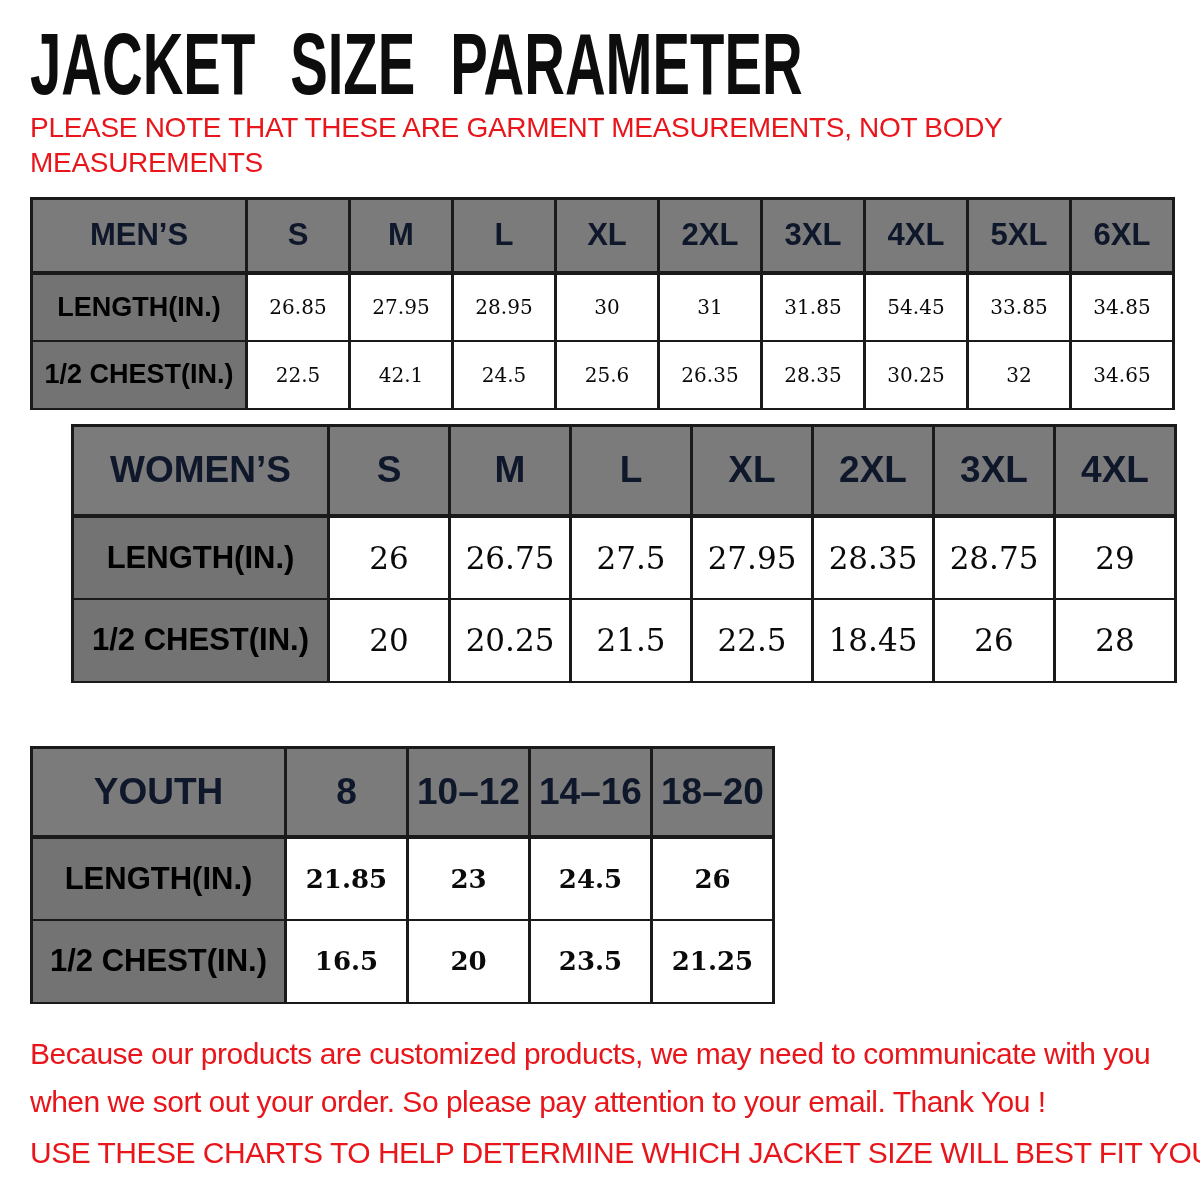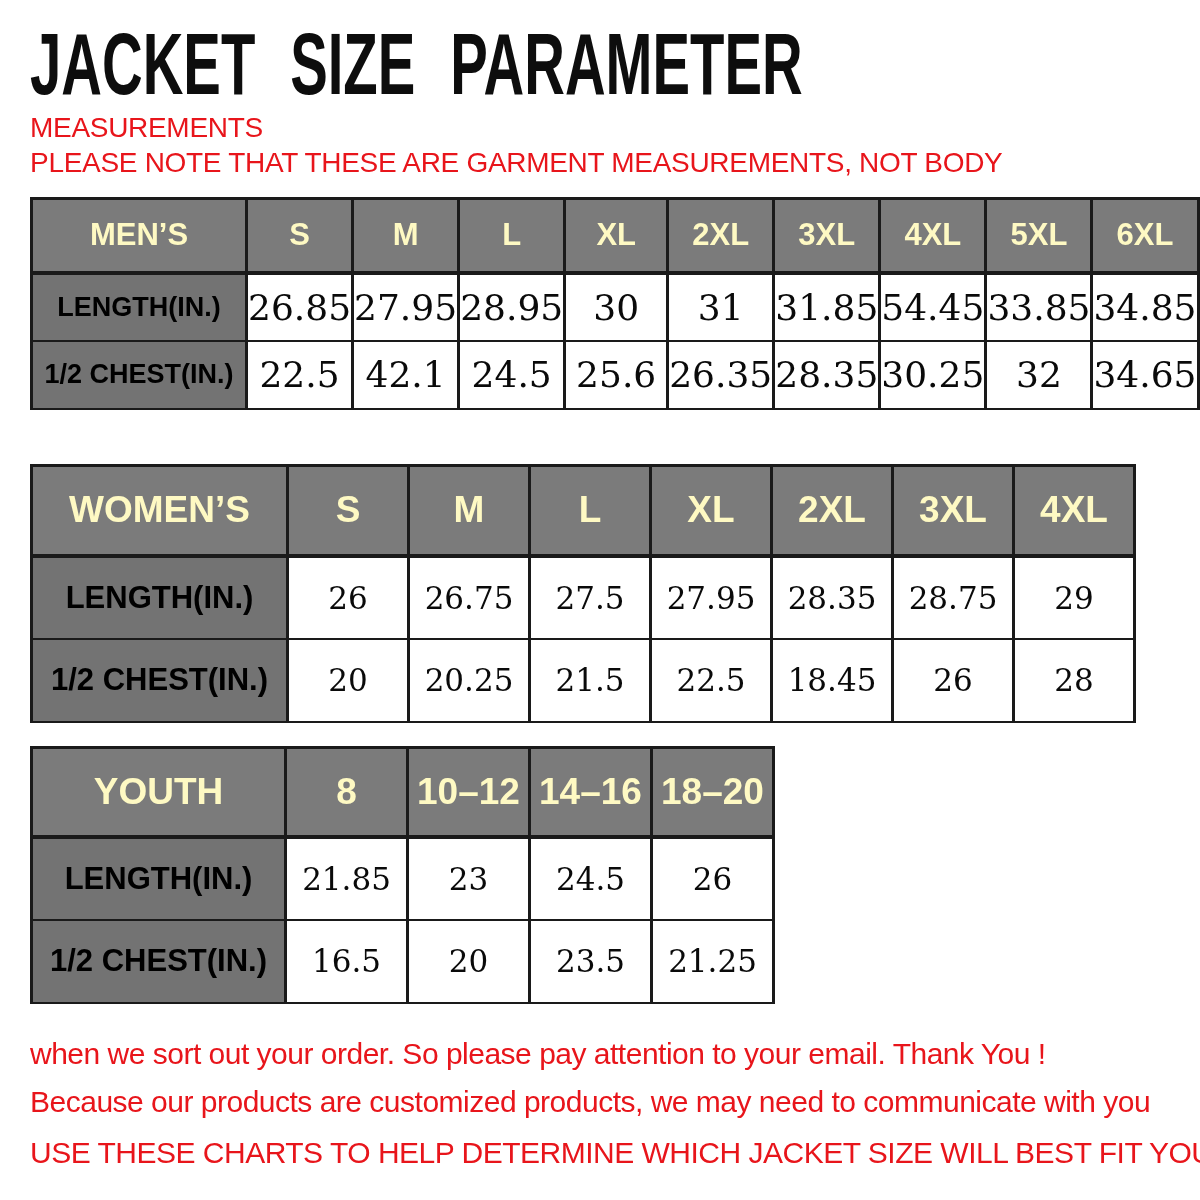--- a/index.html
+++ b/index.html
@@ -38,49 +38,49 @@
     table-layout:fixed;
     background:#fff;
   }
   .size-table th,.size-table td{
     border:3px solid var(--border-dark,#1a1a1a);
     text-align:center;vertical-align:middle;
     padding:0;overflow:hidden;
   }
   .size-table thead th{
     background:var(--header-gray,#7b7b7b);
-    color:#fef9c3;font-weight:bold;
+    color:#0f172a;font-weight:bold;
     border-bottom-width:4px;
   }
   .size-table tbody th{
     background:#737373;color:#000000;font-weight:bold;
     font-family:"Liberation Sans",sans-serif;
   }
   .size-table tbody td{
     background:#ffffff;color:#0a0a0a;
     font-family:"DejaVu Serif","Liberation Serif",serif;
   }
   .size-table tbody tr th,.size-table tbody tr td{border-top-width:2px;border-bottom-width:2px;}
 
   .t-men{top:197px;}
   .t-men thead th{height:74px;font-size:31px;}
   .t-men tbody th{font-size:27px;}
-  .t-men tbody td{font-size:36px;}
+  .t-men tbody td{font-size:20px;}
   .t-men tbody tr{height:68px;}
 
-  .t-women{top:464px;}
+  .t-women{top:424px;margin-left:41px;}
   .t-women thead th{height:90px;font-size:37px;}
   .t-women tbody th{font-size:31px;}
   .t-women tbody td{font-size:31px;}
   .t-women tbody tr{height:83px;}
 
   .t-youth{top:746px;}
   .t-youth thead th{height:89px;font-size:37px;}
   .t-youth tbody th{font-size:31px;}
-  .t-youth tbody td{font-size:31px;}
+  .t-youth tbody td{font-size:26px;font-weight:bold;}
   .t-youth tbody tr{height:83px;}
 
   .footer-para{
     position:absolute;left:30px;top:1030px;
     color:var(--accent-red,#e8151b);
     font-size:30px;line-height:48px;
     letter-spacing:-0.5px;white-space:nowrap;
   }
   .footer-advice{
     position:absolute;left:30px;top:1133px;
@@ -90,22 +90,22 @@
   }
 </style>
 </head>
 <body>
 
 <div id="canvas">
 
   <div class="page-title">JACKET SIZE PARAMETER</div>
 
   <div class="note">
+    <div>PLEASE NOTE THAT THESE ARE GARMENT MEASUREMENTS, NOT BODY</div>
     <div>MEASUREMENTS</div>
-    <div>PLEASE NOTE THAT THESE ARE GARMENT MEASUREMENTS, NOT BODY</div>
   </div>
 
   <table class="size-table t-men">
       <colgroup>
         <col style="width: 215px;">
         <col style="width: 103px;">
         <col style="width: 103px;">
         <col style="width: 103px;">
         <col style="width: 103px;">
         <col style="width: 103px;">
@@ -232,19 +232,19 @@
           <th>1/2 CHEST(IN.)</th>
           <td>16.5</td>
           <td>20</td>
           <td>23.5</td>
           <td>21.25</td>
         </tr>
       </tbody>
     </table>
 
   <div class="footer-para">
+    <div>Because our products are customized products, we may need to communicate with you</div>
     <div>when we sort out your order. So please pay attention to your email. Thank You !</div>
-    <div>Because our products are customized products, we may need to communicate with you</div>
   </div>
 
   <div class="footer-advice">USE THESE CHARTS TO HELP DETERMINE WHICH JACKET SIZE WILL BEST FIT YOU.</div>
 
 </div>
 
 </body></html>

